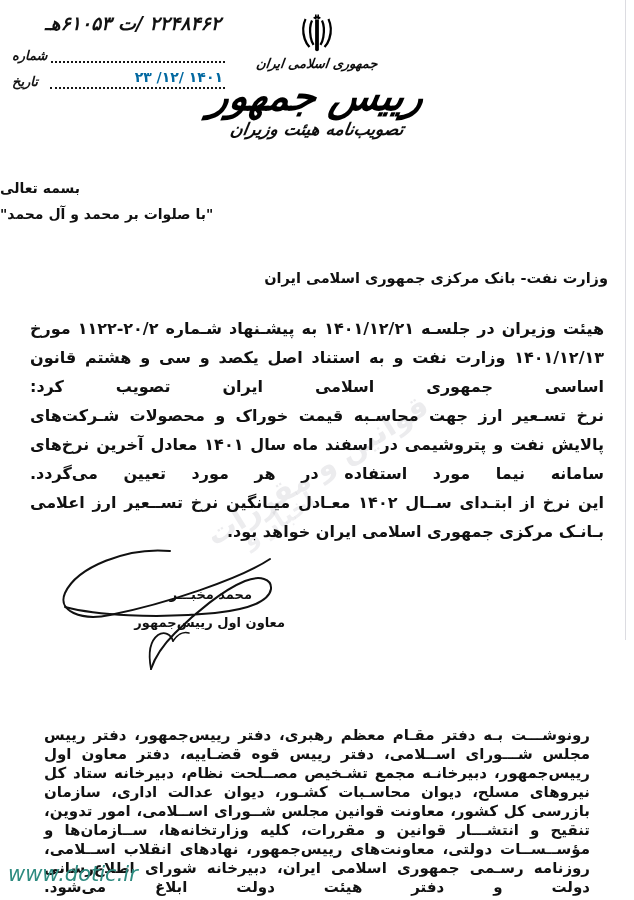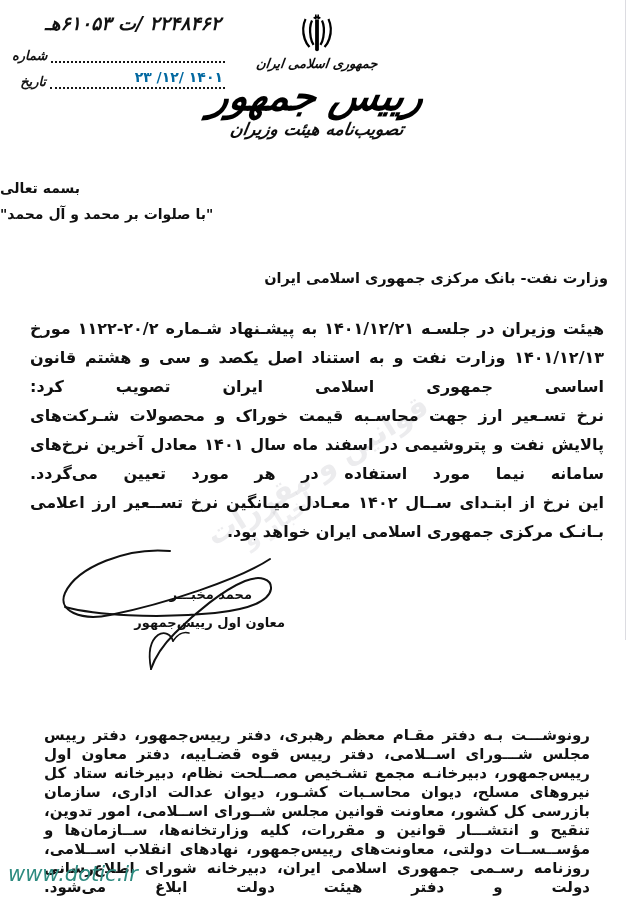--- a/index.html
+++ b/index.html
@@ -83,21 +83,21 @@
     gap: 4px;
     margin-bottom: 11px;
     white-space: nowrap;
   }
   .ref-label {
     font-size: 13px;
     font-weight: 700;
     color: #141414;
     font-style: italic;
     min-width: 34px;
-    text-align: right;
+    text-align: left;
   }
   .ref-dots {
     flex: 1;
     border-bottom: 2px dotted #151515;
     height: 10px;
     position: relative;
   }
   .ref-value {
     position: absolute;
     right: 2px;

